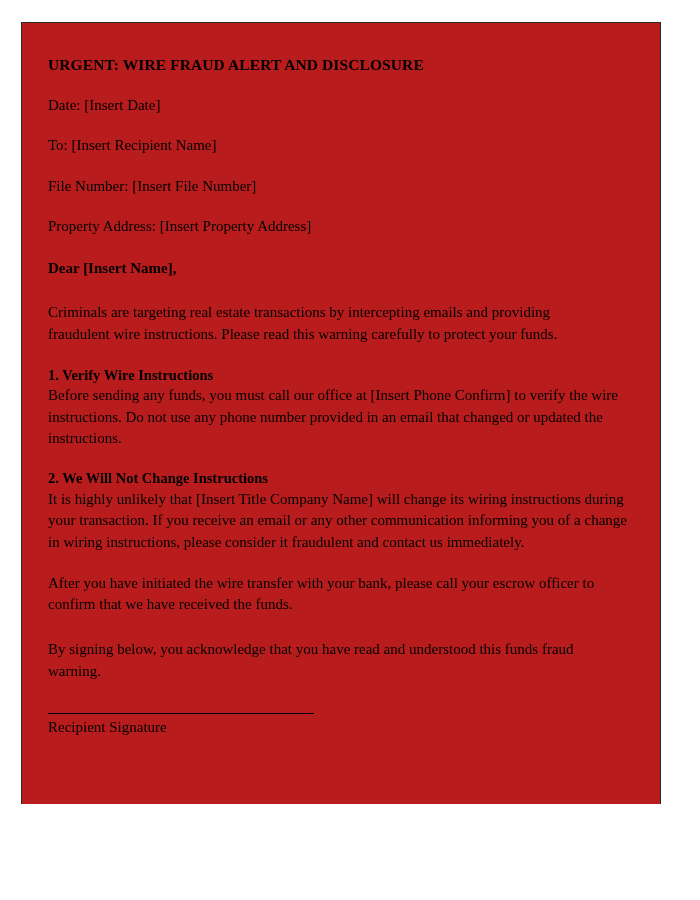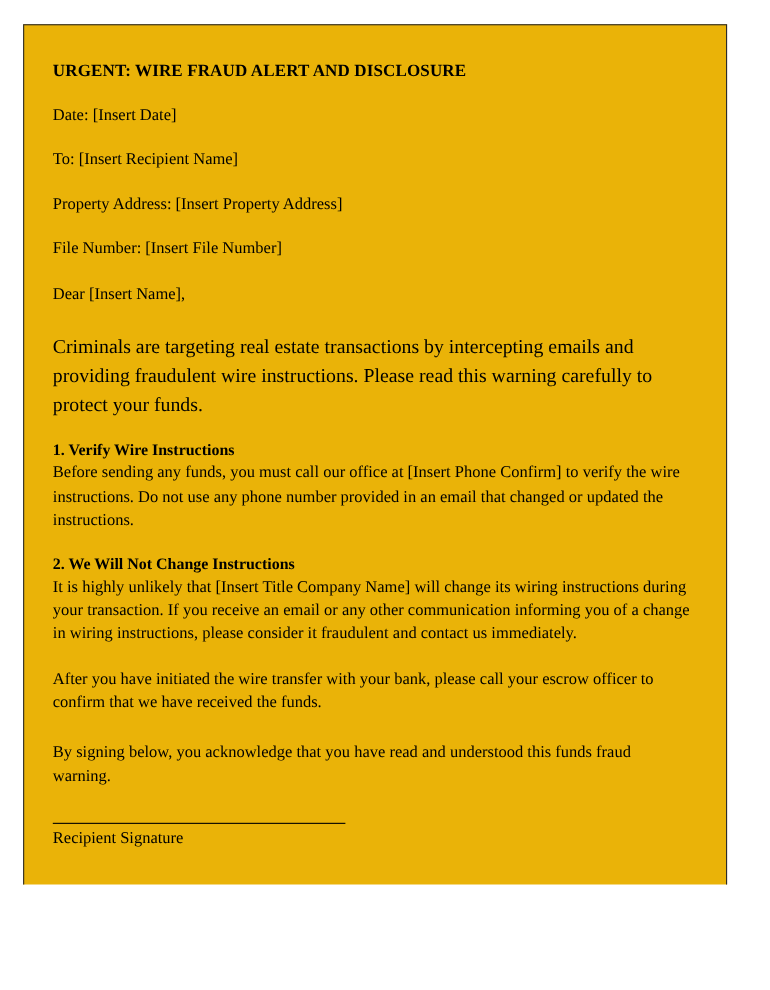--- a/index.html
+++ b/index.html
@@ -25,21 +25,21 @@
   }
 
   .page {
     position: absolute;
     left: 21px;
     top: 22px;
     width: 640px;
     height: 860px;
     box-sizing: border-box;
     border: 1.4px solid #2b2b2b;
-    background: #eab308;
+    background: #b91c1c;
     padding: 24px 26px 20px 26px;
   }
 
   .doc-title {
     font-size: 15.5px;
     font-weight: bold;
     letter-spacing: 0.1px;
     margin: 8px 0 0 0;
     line-height: 1.3;
   }
@@ -47,24 +47,25 @@
   .field-line {
     font-size: 15px;
     line-height: 1.35;
     margin: 20px 0 0 0;
   }
 
   .salutation {
     font-size: 15px;
     line-height: 1.35;
     margin: 22px 0 0 0;
+    font-weight: bold;
   }
 
   .intro-para {
-    font-size: 18px;
+    font-size: 15px;
     line-height: 1.45;
     margin: 24px 0 0 0;
     max-width: 565px;
   }
 
   .section {
     margin: 20px 0 0 0;
   }
 
   .section-heading {
@@ -110,23 +111,23 @@
 
 <div class="page-viewport">
   <div class="page">
 
     <h1 class="doc-title">URGENT: WIRE FRAUD ALERT AND DISCLOSURE</h1>
 
     <p class="field-line">Date: [Insert Date]</p>
 
     <p class="field-line">To: [Insert Recipient Name]</p>
 
+    <p class="field-line">File Number: [Insert File Number]</p>
+
     <p class="field-line">Property Address: [Insert Property Address]</p>
-
-    <p class="field-line">File Number: [Insert File Number]</p>
 
     <p class="salutation">Dear [Insert Name],</p>
 
     <p class="intro-para">Criminals are targeting real estate transactions by intercepting emails and providing fraudulent wire instructions. Please read this warning carefully to protect your funds.</p>
 
     <div class="section">
       <p class="section-heading">1. Verify Wire Instructions</p>
       <p class="section-body">Before sending any funds, you must call our office at [Insert Phone Confirm] to verify the wire instructions. Do not use any phone number provided in an email that changed or updated the instructions.</p>
     </div>
 

